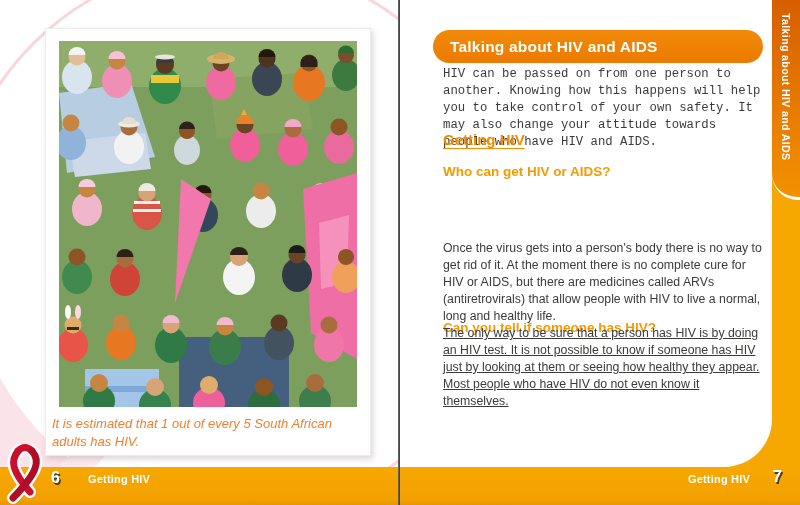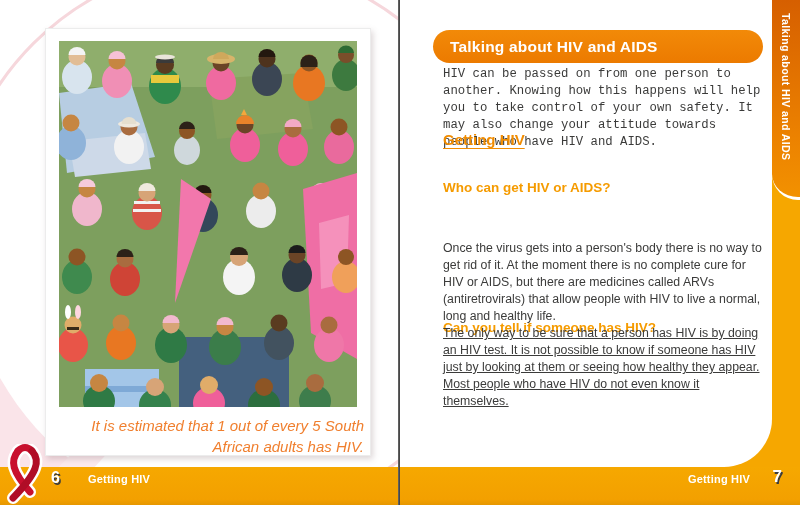--- a/index.html
+++ b/index.html
@@ -21,36 +21,36 @@
                     writing-mode:vertical-rl; color:#fff; font-size:10.5px; font-weight:bold;
                     letter-spacing:0.4px; white-space:nowrap; }
   .spine { position:absolute; left:398px; top:0; width:2px; height:505px;
            background:linear-gradient(90deg,#6b6b6b,#3c3c3c); z-index:5; }
 
   
   .watermark { position:absolute; left:0; top:0; width:400px; height:505px; z-index:1; }
   .photo-frame { position:absolute; left:45px; top:28px; width:326px; height:428px; background:#ffffff;
                  border:1px solid #ececec; box-shadow:2px 3px 6px rgba(120,90,95,0.25); z-index:2; }
   .photo-svg { position:absolute; left:13px; top:12px; width:298px; height:366px; display:block; }
-  .photo-caption { position:absolute; left:6px; top:386px; width:312px; text-align:right;
-                   color:#f07f2e; font-style:italic; font-size:15px; line-height:1.4; }
+  .photo-caption { position:absolute; left:6px; top:386px; width:312px; text-align:left;
+                   color:#f07f2e; font-style:italic; font-size:13px; line-height:1.4; }
 
   
   .rp-content { position:absolute; left:400px; top:0; width:372px; height:467px; z-index:3; }
   .banner { position:absolute; left:33px; top:30px; width:330px; height:33px;
             background:linear-gradient(180deg,#f28a08,#ec7a00); border-radius:17px;
             display:flex; align-items:center; padding-left:17px; }
   .banner-title { color:#fff; font-weight:bold; font-size:15.5px; letter-spacing:0.2px; }
   .body-text { position:absolute; left:43px; width:322px; color:#3b3b3a; font-size:12.3px;
                line-height:17px; }
   .intro { top:66px;font-family:Liberation Mono, monospace; }
   .heading { position:absolute; left:43px; top:131px; color:#f18c00; font-weight:bold;
              font-size:15px; text-decoration:underline; text-underline-offset:3px; }
   .subheading { position:absolute; left:43px; color:#f59b00; font-weight:bold; font-size:13.5px; }
-  .sub1 { top:164px;margin-top:16px; }
+  .sub1 { top:164px; }
   .p1 { top:186px; }
   .p2 { top:240px; }
   .sub2 { top:320px; }
   .p3 { top:325px;text-decoration:underline; }
 
   
   .ribbon-icon { position:absolute; left:1px; top:444px; width:48px; height:61px; z-index:6; }
   .page-num { position:absolute; color:#fff; font-weight:bold; z-index:6;
               text-shadow:1.5px 1.5px 0 #3c3c3b; }
   .page-num-left { left:51px; top:469px; font-size:16px; }

